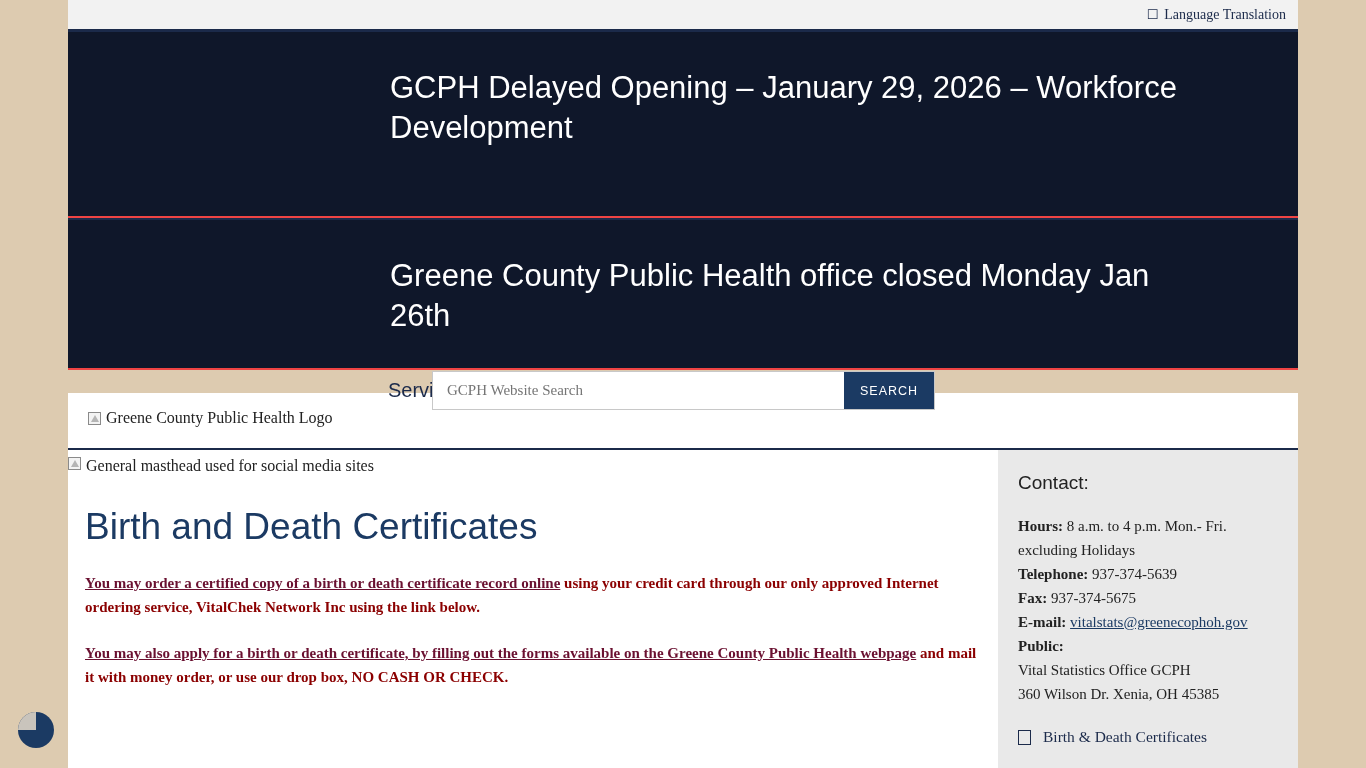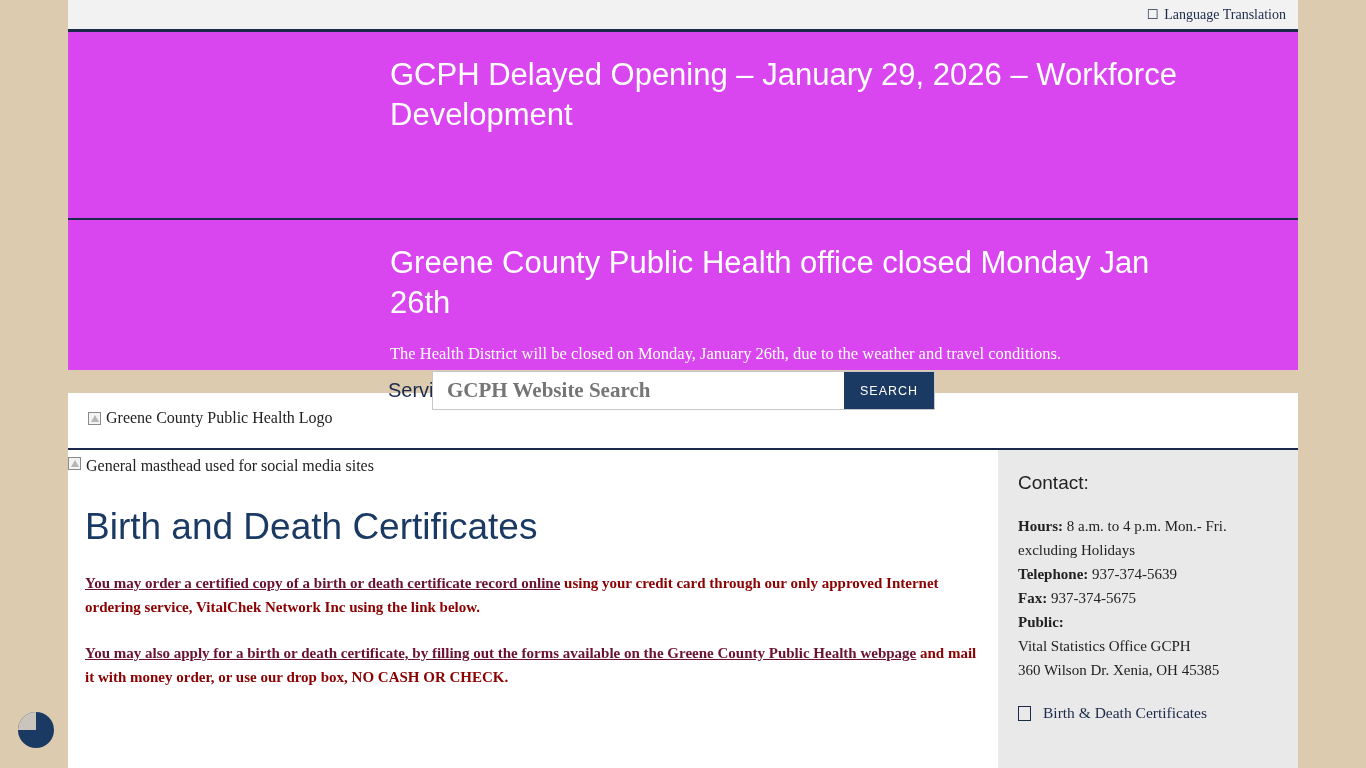--- a/index.html
+++ b/index.html
@@ -38,25 +38,25 @@
     font-size: 14px;
     color: #1b2a4a;
     font-family: "Liberation Serif", serif;
   }
 
   
   .alert {
     position: absolute;
     left: 68px;
     width: 1230px;
-    background: #d946ef;
+    background: #0f172a;
     border-top: 2px solid #1b2a4a;
-    border-bottom: 2px solid #d946ef;
+    border-bottom: 2px solid #ef4444;
     color: #ffffff;
-    padding: 23px 0 18px 0;
+    padding: 36px 0 18px 0;
   }
   .alert-1 { top: 30px; height: 188px; }
   .alert-2 { top: 218px; height: 152px; }
 
   .alert h2 {
     margin: 0 0 16px 0;
     padding: 0 80px 0 322px;
     font-family: "Liberation Sans", sans-serif;
     font-weight: 400;
     font-size: 31px;
@@ -115,24 +115,23 @@
     z-index: 6;
     border: 1px solid #c8c8c8;
     background: #ffffff;
   }
   .search-input {
     flex: 1;
     border: none;
     outline: none;
     background: #ffffff;
     font-family: "Liberation Serif", serif;
-    font-size: 21px;
+    font-size: 15px;
     color: #7f1d1d;
     padding: 0 14px;
-    font-weight: bold;
   }
   .search-btn {
     width: 90px;
     background: #1b3a63;
     color: #ffffff;
     border: none;
     font-family: "Liberation Sans", sans-serif;
     font-weight: normal;
     font-size: 12.5px;
     letter-spacing: 1px;
@@ -313,21 +312,20 @@
     <span class="glyph">☐</span>
     <span class="label">Language Translation</span>
   </div>
 
   <div class="alert alert-1">
     <h2>GCPH Delayed Opening – January 29, 2026 – Workforce Development</h2>
   </div>
 
   <div class="alert alert-2">
     <h2>Greene County Public Health office closed Monday Jan 26th</h2>
-    <p>The Health District will be closed on Monday, January 26th, due to the weather and travel conditions.</p>
   </div>
 
   <div class="navbar">
     <div class="nav-items">
       <div class="nav-item">
         <span>Services</span>
       </div>
       <div class="nav-item">
         <span>Resources</span>
         <span class="caret"></span>
@@ -376,20 +374,24 @@
     <div class="row">
       <b>Hours:</b><span> 8 a.m. to 4 p.m. Mon.- Fri. excluding Holidays</span>
     </div>
     <div class="row">
       <b>Telephone:</b><span> 937-374-5639</span>
     </div>
     <div class="row">
       <b>Fax:</b><span> 937-374-5675</span>
     </div>
     <div class="row">
+      <b>E-mail:</b>
+      <a href="#">vitalstats@greenecophoh.gov</a>
+    </div>
+    <div class="row">
       <b>Public:</b>
     </div>
     <div class="addr-line">Vital Statistics Office GCPH</div>
     <div class="addr-line">360 Wilson Dr. Xenia, OH 45385</div>
 
     <div class="side-link">
       <span class="box-glyph"></span>
       <span class="txt">Birth &amp; Death Certificates</span>
     </div>
   </div>

